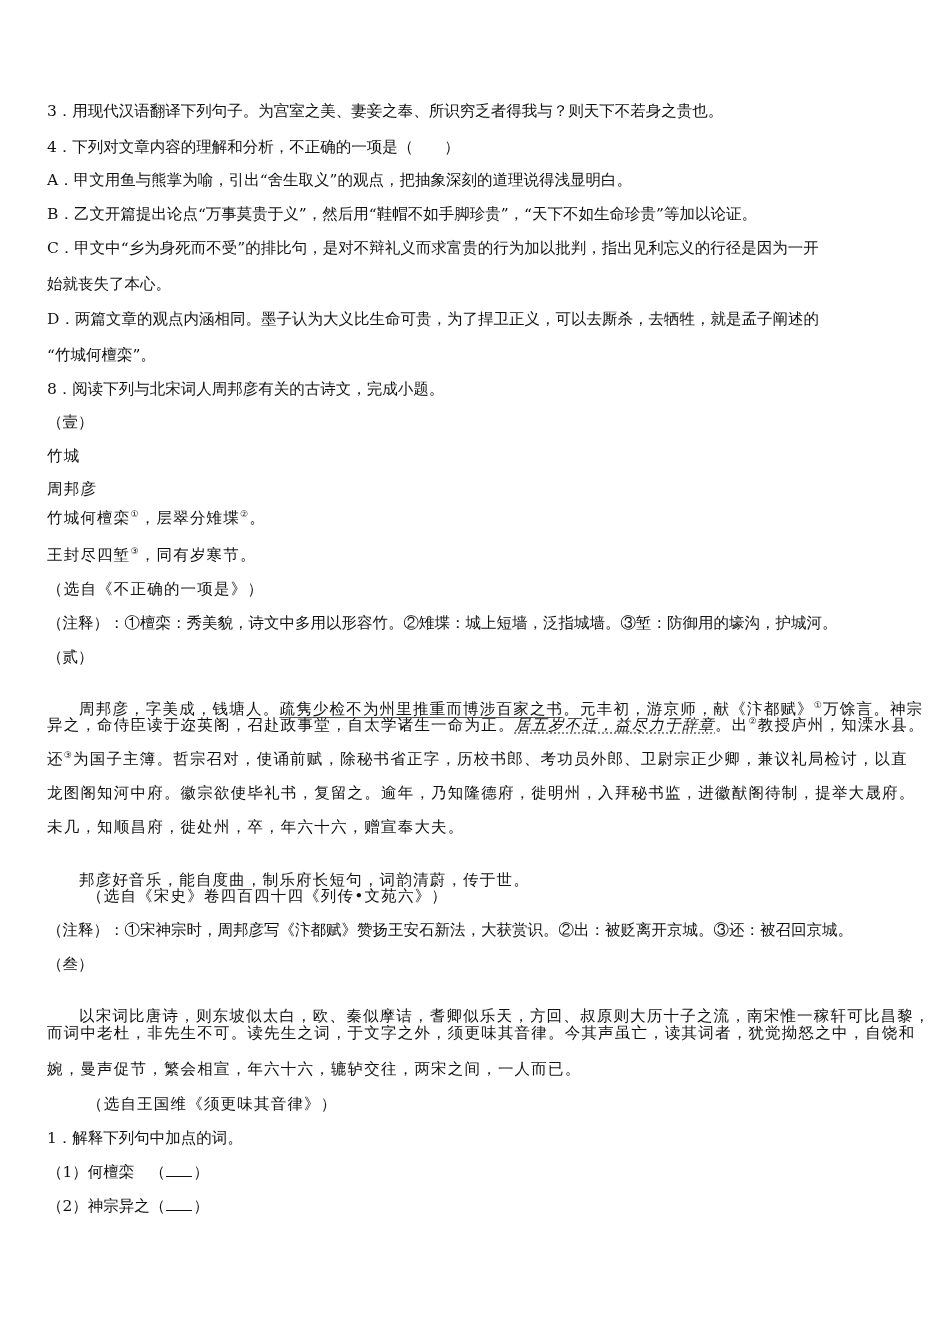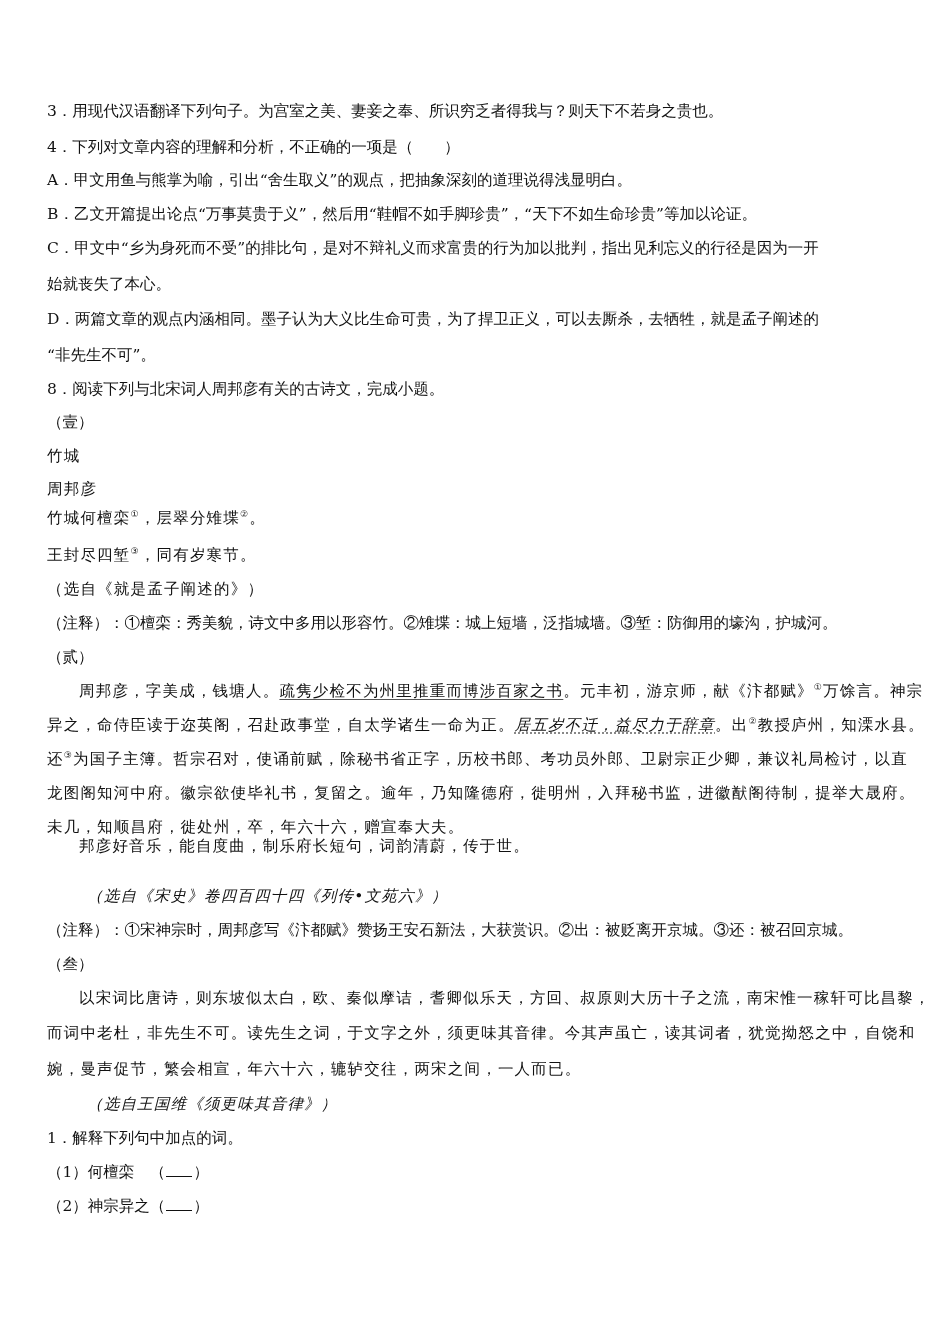--- a/index.html
+++ b/index.html
@@ -3,67 +3,67 @@
 <meta charset="utf-8">
 <style>
   html, body { margin: 0; padding: 0; background: #ffffff; }
   body {
     width: 950px; height: 1344px; position: relative; overflow: hidden;
     font-family: "DejaVu Serif", "Liberation Serif", serif;
     color: #111;
   }
   .page { position: absolute; left: 47px; top: 100px; width: 860px; }
   .line { position: absolute; left: 0; white-space: nowrap; font-size: 15.5px; line-height: 22px; }
-  .ind { left: 32px; }
-  .ind2 { left: 40px; font-style: italic; }
+  .ind { left: 32px; margin-top: 18px; }
+  .ind2 { left: 40px; }
   .ul-solid { text-decoration: underline; text-decoration-color: #555; text-underline-offset: 3px; }
   .ul-dot { text-decoration: underline dotted; text-decoration-color: #666; text-underline-offset: 3px; font-style: italic; }
   sup { font-size: 9px; vertical-align: 6px; line-height: 0; }
   .blank { display: inline-block; width: 26px; border-bottom: 1px solid #111; height: 14px; margin: 0 1px; }
   .kai { font-family: "DejaVu Serif", serif; letter-spacing: 1.2px; }
 </style>
 </head>
 <body>
 
 <div class="page">
   <div class="line" style="top:0px">3．用现代汉语翻译下列句子。为宫室之美、妻妾之奉、所识穷乏者得我与？则天下不若身之贵也。</div>
   <div class="line" style="top:36px">4．下列对文章内容的理解和分析，不正确的一项是（　　）</div>
   <div class="line" style="top:69px">A．甲文用鱼与熊掌为喻，引出“舍生取义”的观点，把抽象深刻的道理说得浅显明白。</div>
   <div class="line" style="top:103px">B．乙文开篇提出论点“万事莫贵于义”，然后用“鞋帽不如手脚珍贵”，“天下不如生命珍贵”等加以论证。</div>
   <div class="line" style="top:137px">C．甲文中“乡为身死而不受”的排比句，是对不辩礼义而求富贵的行为加以批判，指出见利忘义的行径是因为一开</div>
   <div class="line" style="top:173px">始就丧失了本心。</div>
   <div class="line" style="top:208px">D．两篇文章的观点内涵相同。墨子认为大义比生命可贵，为了捍卫正义，可以去厮杀，去牺牲，就是孟子阐述的</div>
-  <div class="line" style="top:244px">“非先生不可”。</div>
+  <div class="line" style="top:244px">“竹城何檀栾”。</div>
 
   <div class="line" style="top:278px">8．阅读下列与北宋词人周邦彦有关的古诗文，完成小题。</div>
   <div class="line" style="top:311px">（壹）</div>
   <div class="line kai" style="top:345px">竹城</div>
   <div class="line kai" style="top:378px">周邦彦</div>
   <div class="line kai" style="top:407px">
     <span>竹城何檀栾</span><sup>①</sup><span>，层翠分雉堞</span><sup>②</sup><span>。</span>
   </div>
   <div class="line kai" style="top:444px">
     <span>王封尽四堑</span><sup>③</sup><span>，同有岁寒节。</span>
   </div>
-  <div class="line kai" style="top:478px">（选自《就是孟子阐述的》）</div>
+  <div class="line kai" style="top:478px">（选自《不正确的一项是》）</div>
   <div class="line" style="top:512px">（注释）：①檀栾：秀美貌，诗文中多用以形容竹。②雉堞：城上短墙，泛指城墙。③堑：防御用的壕沟，护城河。</div>
   <div class="line" style="top:546px">（贰）</div>
 
   <div class="line kai ind" style="top:580px">
     <span>周邦彦，字美成，钱塘人。</span><span class="ul-solid">疏隽少检不为州里推重而博涉百家之书</span><span>。元丰初，游京师，献《汴都赋》</span><sup>①</sup><span>万馀言。神宗</span>
   </div>
   <div class="line kai" style="top:614px">
     <span>异之，命侍臣读于迩英阁，召赴政事堂，自太学诸生一命为正。</span><span class="ul-dot">居五岁不迁，益尽力于辞章</span><span>。出</span><sup>②</sup><span>教授庐州，知溧水县。</span>
   </div>
   <div class="line kai" style="top:648px">
     <span>还</span><sup>③</sup><span>为国子主簿。哲宗召对，使诵前赋，除秘书省正字，历校书郎、考功员外郎、卫尉宗正少卿，兼议礼局检讨，以直</span>
   </div>
   <div class="line kai" style="top:682px">龙图阁知河中府。徽宗欲使毕礼书，复留之。逾年，乃知隆德府，徙明州，入拜秘书监，进徽猷阁待制，提举大晟府。</div>
   <div class="line kai" style="top:716px">未几，知顺昌府，徙处州，卒，年六十六，赠宣奉大夫。</div>
-  <div class="line kai ind" style="top:735px">邦彦好音乐，能自度曲，制乐府长短句，词韵清蔚，传于世。</div>
+  <div class="line kai ind" style="top:751px">邦彦好音乐，能自度曲，制乐府长短句，词韵清蔚，传于世。</div>
   <div class="line kai ind2" style="top:785px">（选自《宋史》卷四百四十四《列传•文苑六》）</div>
   <div class="line" style="top:819px">（注释）：①宋神宗时，周邦彦写《汴都赋》赞扬王安石新法，大获赏识。②出：被贬离开京城。③还：被召回京城。</div>
   <div class="line" style="top:853px">（叁）</div>
 
   <div class="line kai ind" style="top:887px">以宋词比唐诗，则东坡似太白，欧、秦似摩诘，耆卿似乐天，方回、叔原则大历十子之流，南宋惟一稼轩可比昌黎，</div>
   <div class="line kai" style="top:922px">而词中老杜，非先生不可。读先生之词，于文字之外，须更味其音律。今其声虽亡，读其词者，犹觉拗怒之中，自饶和</div>
   <div class="line kai" style="top:958px">婉，曼声促节，繁会相宣，年六十六，辘轳交往，两宋之间，一人而已。</div>
   <div class="line kai ind2" style="top:993px">（选自王国维《须更味其音律》）</div>
 
   <div class="line" style="top:1027px">1．解释下列句中加点的词。</div>

